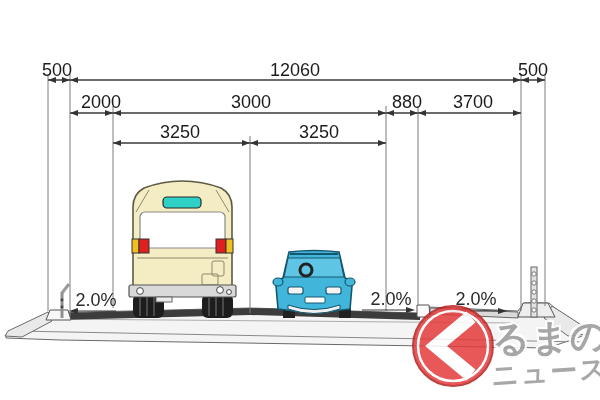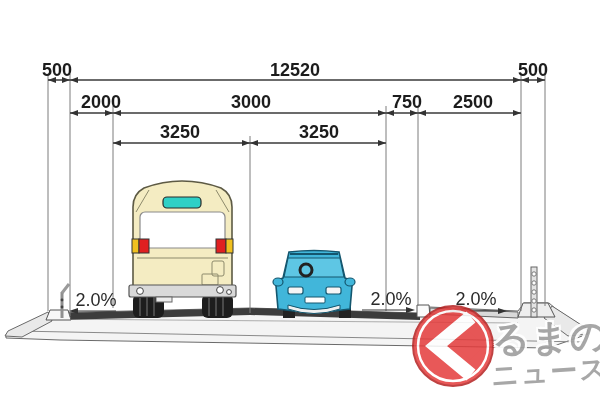--- a/index.html
+++ b/index.html
@@ -4,21 +4,21 @@
 <style>
   html,body{margin:0;padding:0;background:#fff;}
   .canvas{
     position:relative;width:600px;height:400px;background:#ffffff;overflow:hidden;
     font-family:"Liberation Sans","DejaVu Sans",sans-serif;
   }
   .canvas svg{position:absolute;left:0;top:0;}
   .labels{position:absolute;left:0;top:0;width:600px;height:400px;pointer-events:none;}
   .dim{
     position:absolute;transform:translateX(-50%);
-    font-size:18px;line-height:1;color:#1c1c1c;font-weight:700;white-space:nowrap;
+    font-size:18px;line-height:1;color:#1c1c1c;font-weight:400;white-space:nowrap;
     font-family:"Liberation Sans","DejaVu Sans",sans-serif;
   }
   .slope{
     position:absolute;transform:translateX(-50%);
     font-size:18px;line-height:1;color:#2a2a2a;white-space:nowrap;
   }
   .wm-text{
     position:absolute;font-weight:bold;color:#a0a0a0;white-space:nowrap;opacity:.92;
     text-shadow:-2px 0 0 #fff,2px 0 0 #fff,0 -2px 0 #fff,0 2px 0 #fff,
                 -2px -2px 0 #fff,2px -2px 0 #fff,-2px 2px 0 #fff,2px 2px 0 #fff;
@@ -144,27 +144,27 @@
     <g opacity="0.85">
       <circle cx="453" cy="346" r="40" stroke="#b52222" stroke-width="2" fill="#e43b3b"></circle>
       <circle cx="453" cy="346" r="35" fill="none" stroke="#ffffff" stroke-width="2.5"></circle>
       <path d="M471,317 L436,346 L471,375" fill="none" stroke="#ffffff" stroke-width="14" stroke-linejoin="miter"></path>
       <polygon points="470,332 484,346 470,360 456,346" fill="#e43b3b"></polygon>
     </g>
   </svg>
 
   <div class="labels">
     <span class="dim" style="left:57px;top:61px">500</span>
-    <span class="dim" style="left:295px;top:61px">12520</span>
+    <span class="dim" style="left:295px;top:61px">12060</span>
     <span class="dim" style="left:533px;top:61px">500</span>
 
     <span class="dim" style="left:101px;top:93px">2000</span>
     <span class="dim" style="left:251px;top:93px">3000</span>
-    <span class="dim" style="left:407px;top:93px">750</span>
-    <span class="dim" style="left:473px;top:93px">2500</span>
+    <span class="dim" style="left:407px;top:93px">880</span>
+    <span class="dim" style="left:473px;top:93px">3700</span>
 
     <span class="dim" style="left:180px;top:123px">3250</span>
     <span class="dim" style="left:319px;top:123px">3250</span>
 
     <span class="slope" style="left:96px;top:291px">2.0%</span>
     <span class="slope" style="left:391px;top:290px">2.0%</span>
     <span class="slope" style="left:476px;top:290px">2.0%</span>
 
     <span class="wm-text wm-main">るまの</span>
     <span class="wm-text wm-sub">ニュース</span>

